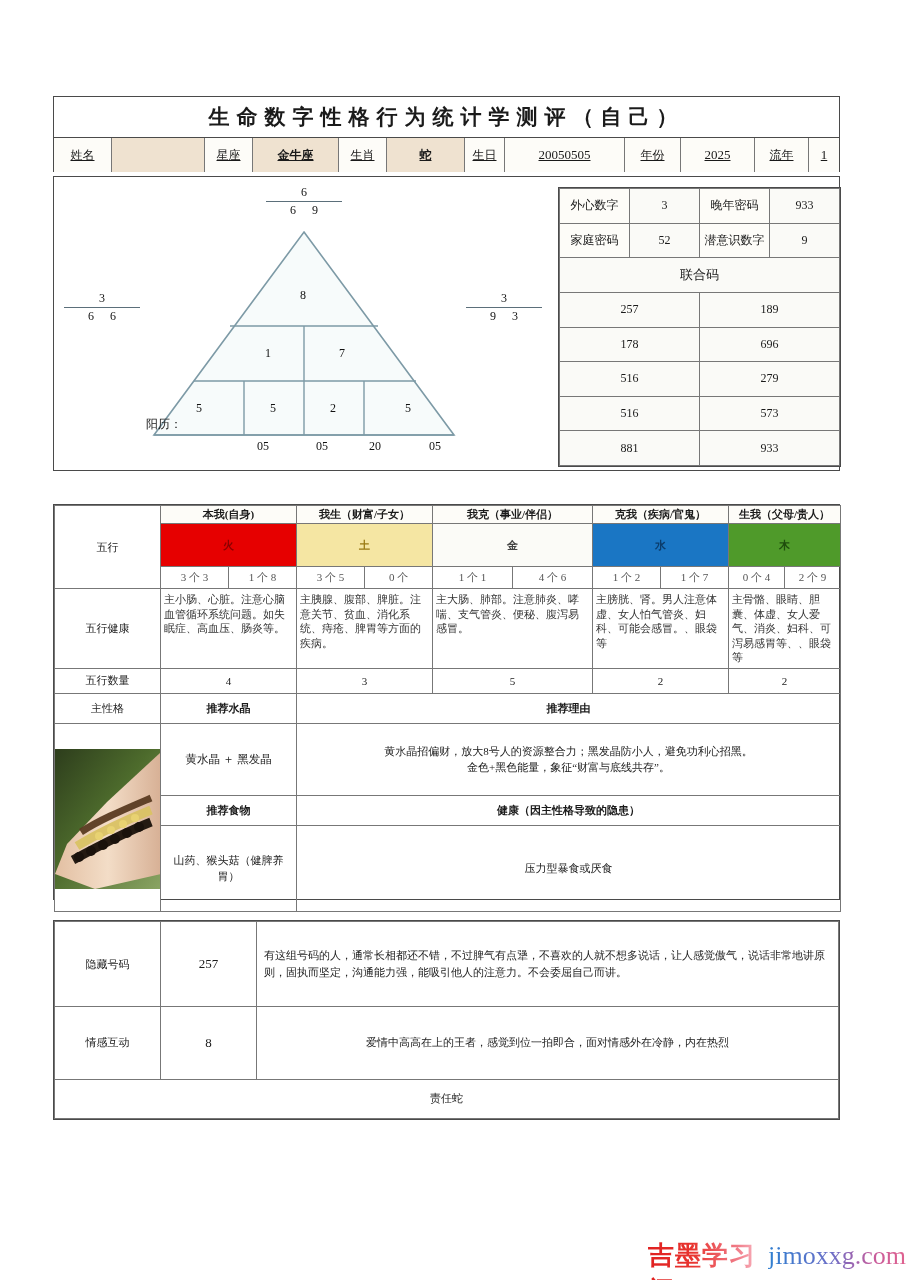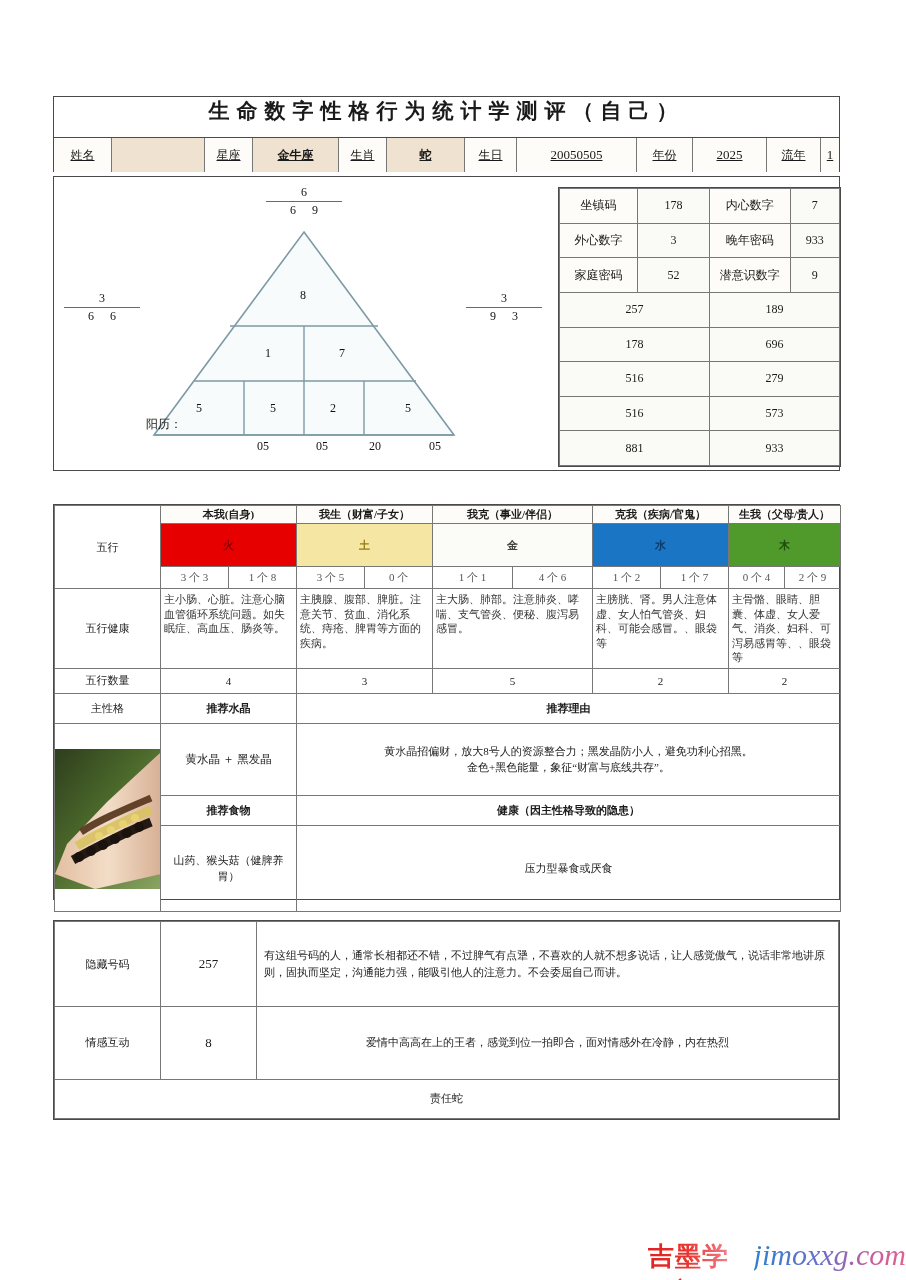--- a/index.html
+++ b/index.html
@@ -10,21 +10,21 @@
   }
   .page{position:absolute;inset:0;}
 
   
   .blk{position:absolute;border:1.5px solid #4a4a4a;background:#fff;box-sizing:border-box;}
   table{border-collapse:collapse;width:100%;height:100%;table-layout:fixed;}
   td{border:1px solid #777;text-align:center;vertical-align:middle;font-size:11px;padding:1px 2px;}
 
   
   #hdr{left:53px;top:96px;width:787px;height:76px;}
-  .title{height:40px;display:flex;justify-content:center;
+  .title{height:40px;display:flex;align-items:center;justify-content:center;
          border-bottom:1.5px solid #4a4a4a;}
   .title span{font-size:21px;font-weight:bold;letter-spacing:7px;white-space:nowrap;}
   .idrow{height:34px;display:flex;}
   .idrow .c{border-right:1px solid #777;display:flex;align-items:center;justify-content:center;
             font-size:12px;box-sizing:border-box;height:100%;text-decoration:underline;}
   .idrow .c:last-child{border-right:none;}
   .lbl{background:#fdfcf8;}
   .val{background:#efe2d0;font-weight:bold;font-size:14px;}
   .val.plain{background:#fdfcf8;font-weight:normal;font-size:13px;}
 
@@ -62,41 +62,41 @@
   #bot{left:53px;top:920px;width:787px;height:200px;}
   #bot td{font-size:11px;}
   .btxt{font-size:10.6px;line-height:1.55;text-align:left;padding:5px 7px;color:#222;}
   .bctr{font-size:11px;text-align:center;color:#222;}
 
   
   #wm{position:absolute;left:648px;top:1238px;display:flex;align-items:baseline;gap:9px;}
   #wm .cn{font-size:26px;font-weight:bold;letter-spacing:1px;
       background:linear-gradient(90deg,#e02020 0%,#e8342f 40%,#f07a86 80%,#f9b8c4 100%);
       -webkit-background-clip:text;background-clip:text;color:transparent;}
-  #wm .en{font-size:30px;font-style:italic;font-family:"Liberation Serif",serif;
+  #wm .en{font-size:26px;font-family:"Liberation Serif",serif;
       background:linear-gradient(90deg,#2f7fd0 0%,#6a6fc8 45%,#c95b9a 78%,#e0628f 100%);
       -webkit-background-clip:text;background-clip:text;color:transparent;}
 </style>
 </head>
 <body>
 
 <div class="page">
 
   <div class="blk" id="hdr">
     <div class="title">
       <span>生命数字性格行为统计学测评（自己）</span>
     </div>
     <div class="idrow">
       <div class="c lbl" style="width:58px">姓名</div>
       <div class="c val" style="width:93px"></div>
       <div class="c lbl" style="width:48px">星座</div>
       <div class="c val" style="width:86px">金牛座</div>
       <div class="c lbl" style="width:48px">生肖</div>
       <div class="c val" style="width:78px">蛇</div>
-      <div class="c lbl" style="width:52px">生日</div>
+      <div class="c lbl" style="width:40px">生日</div>
       <div class="c val plain" style="width:120px">20050505</div>
       <div class="c lbl" style="width:56px">年份</div>
       <div class="c val plain" style="width:74px">2025</div>
       <div class="c lbl" style="width:54px">流年</div>
       <div class="c val plain" style="flex:1">1</div>
     </div>
   </div>
 
   <div class="blk" id="mid">
 
@@ -137,37 +137,34 @@
       <div id="yangli">阳历：</div>
       <div class="pnum" style="left:203px;top:262px">05</div>
       <div class="pnum" style="left:262px;top:262px">05</div>
       <div class="pnum" style="left:315px;top:262px">20</div>
       <div class="pnum" style="left:375px;top:262px">05</div>
     </div>
 
     <div id="codes">
       <table>
         <tbody>
-            <tr>
-          <td class="k" style="width:26%">坐镇码</td>
-          <td style="width:24%">178</td>
-          <td class="k" style="width:27%">内心数字</td>
-          <td>7</td>
-        </tr>
         <tr>
           <td class="k">外心数字</td>
           <td>3</td>
           <td class="k">晚年密码</td>
           <td>933</td>
         </tr>
         <tr>
           <td class="k">家庭密码</td>
           <td>52</td>
           <td class="k">潜意识数字</td>
           <td>9</td>
+        </tr>
+        <tr>
+          <td class="sec" colspan="4">联合码</td>
         </tr>
         <tr>
           <td colspan="2">257</td>
           <td colspan="2">189</td>
         </tr>
         <tr>
           <td colspan="2">178</td>
           <td colspan="2">696</td>
         </tr>
         <tr>

